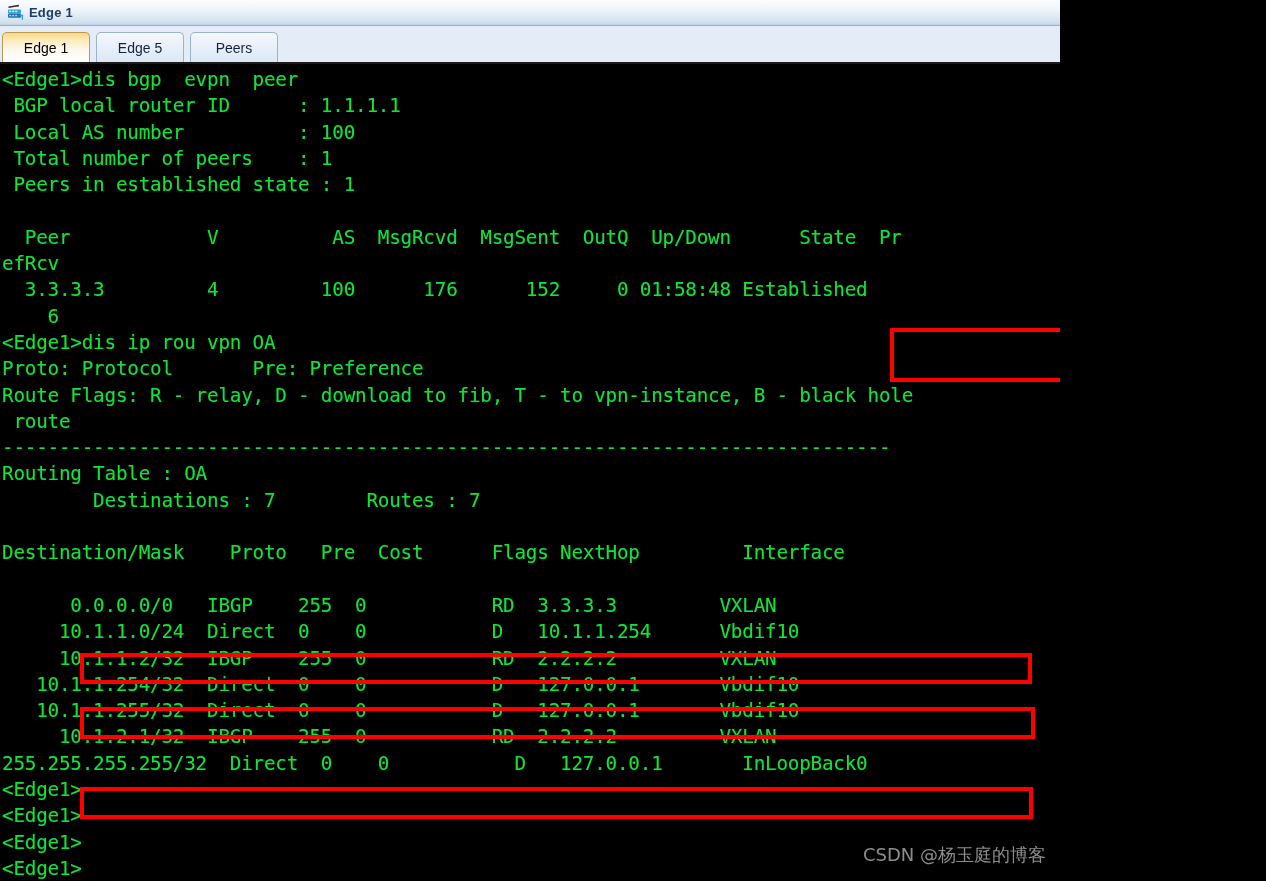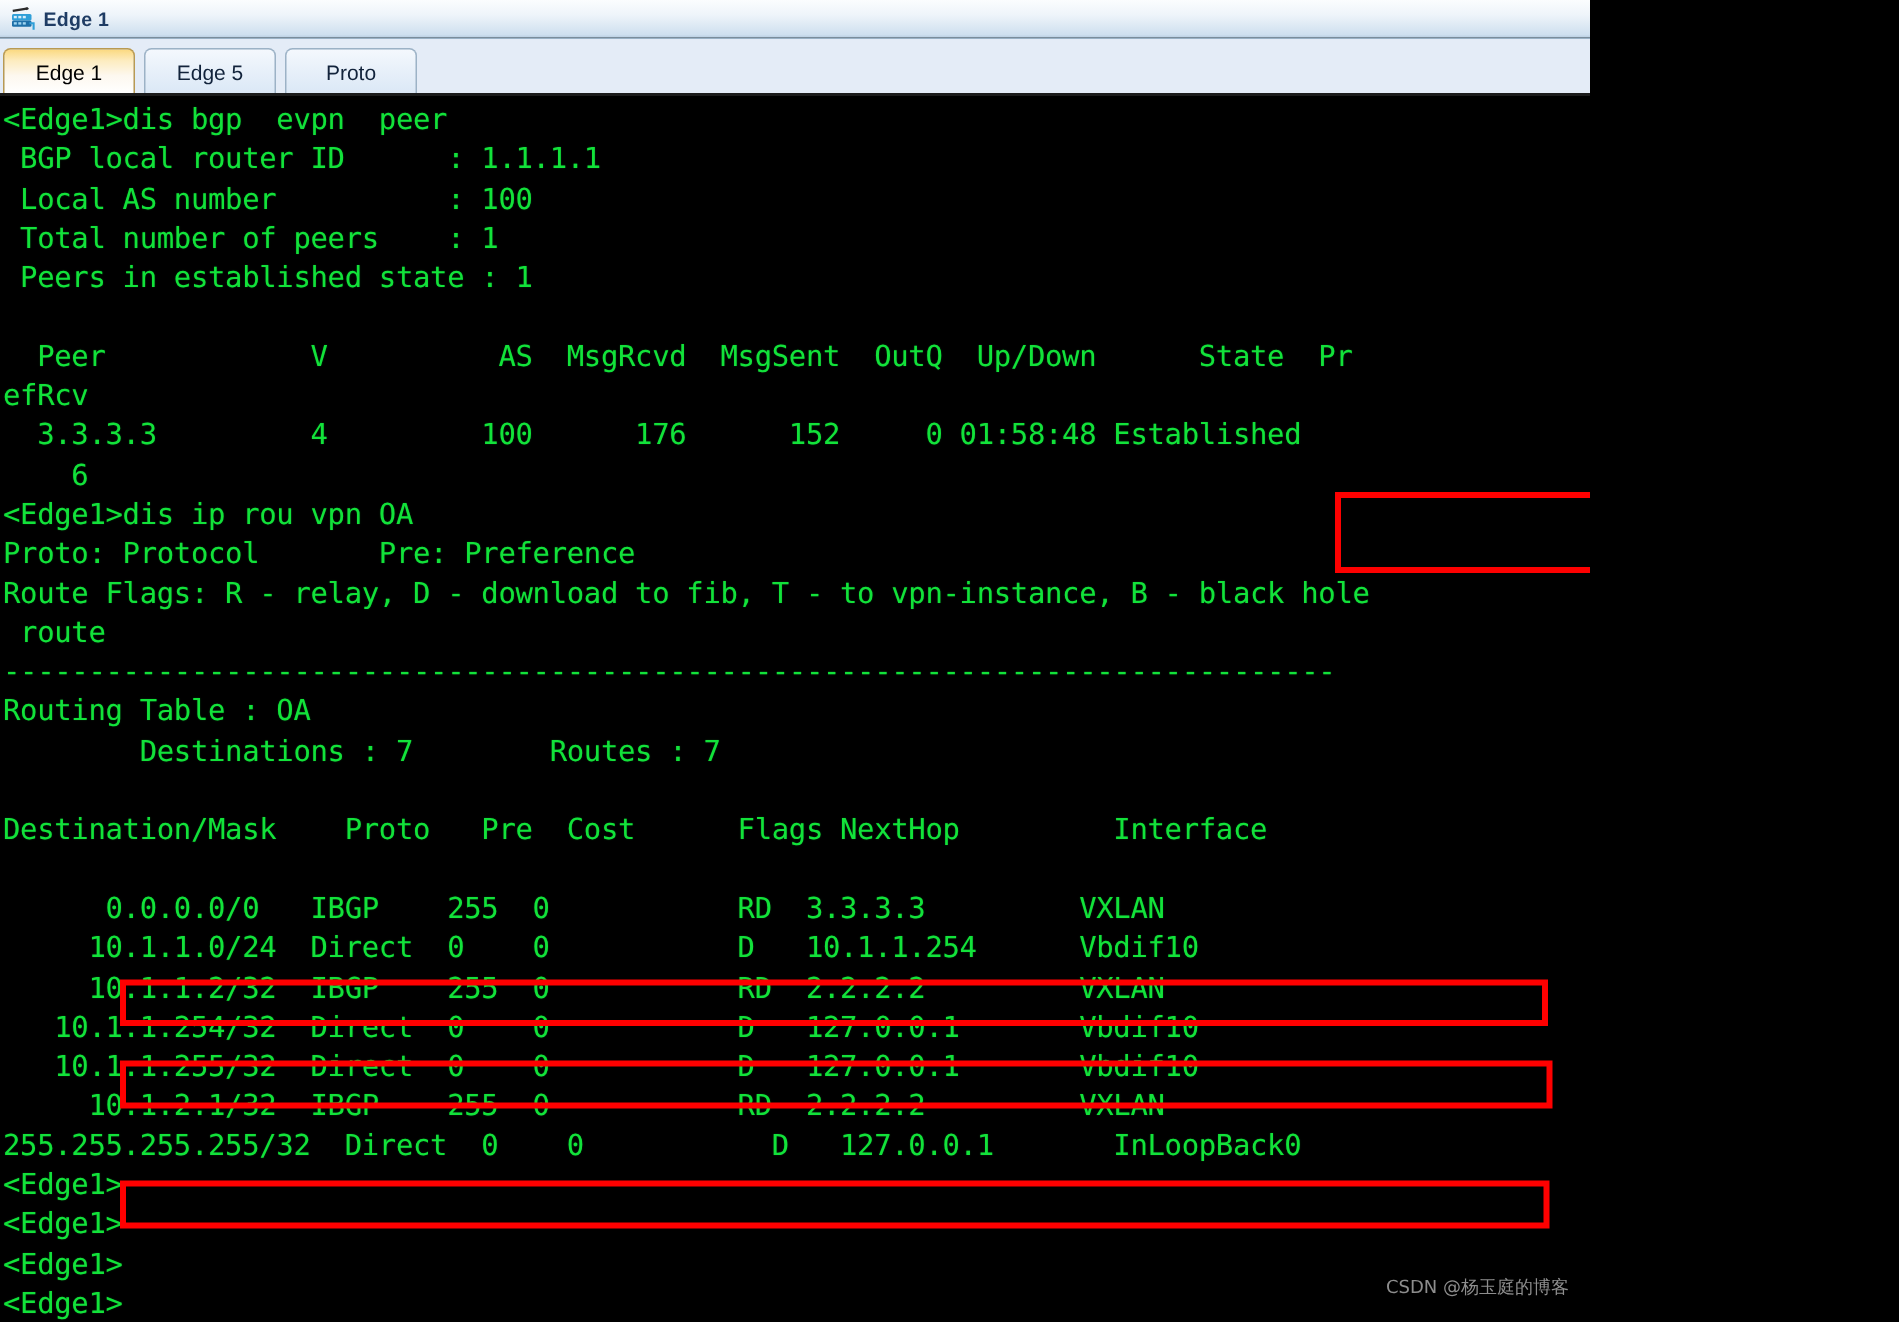--- a/index.html
+++ b/index.html
@@ -117,21 +117,21 @@
     box-sizing: border-box;
     pointer-events: none;
   }
 
   
   #watermark {
     position: absolute;
     right: 14px;
     bottom: 14px;
     color: #8d8d8d;
-    font-size: 12px;
+    font-size: 18px;
     font-family: "DejaVu Sans", sans-serif;
     white-space: nowrap;
     user-select: none;
   }
 </style>
 </head>
 <body>
 
 <div id="app-window">
 
@@ -155,21 +155,21 @@
   </div>
 
   <div id="tab-strip">
     <div class="tab active">
       <span>Edge 1</span>
     </div>
     <div class="tab">
       <span>Edge 5</span>
     </div>
     <div class="tab">
-      <span>Proto</span>
+      <span>Peers</span>
     </div>
   </div>
 
   <div id="terminal" style="background: rgb(0, 0, 0);">
     <pre id="terminal-text" style="color: rgb(18, 226, 58);">&lt;Edge1&gt;dis bgp  evpn  peer
  BGP local router ID      : 1.1.1.1
  Local AS number          : 100
  Total number of peers    : 1
  Peers in established state : 1
 

